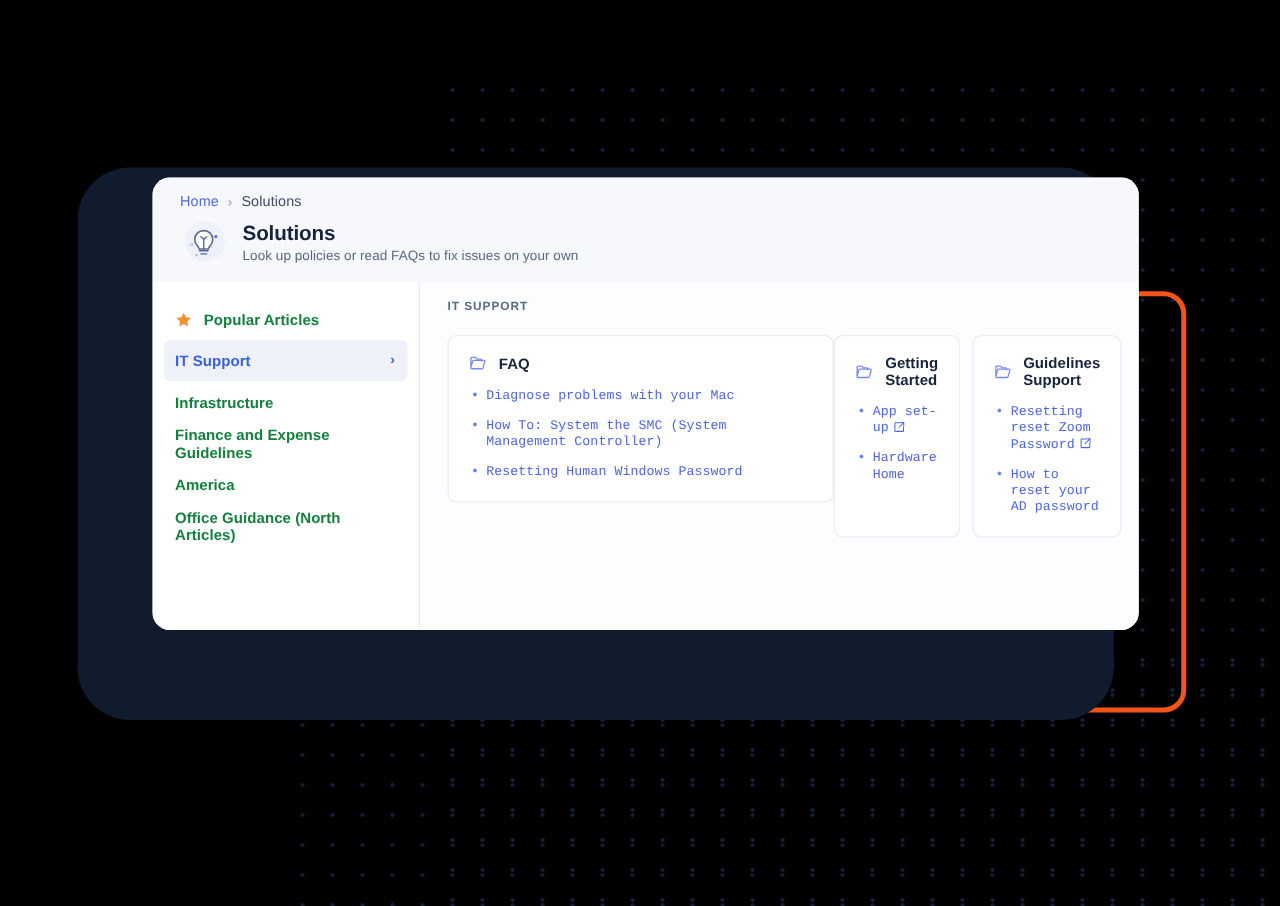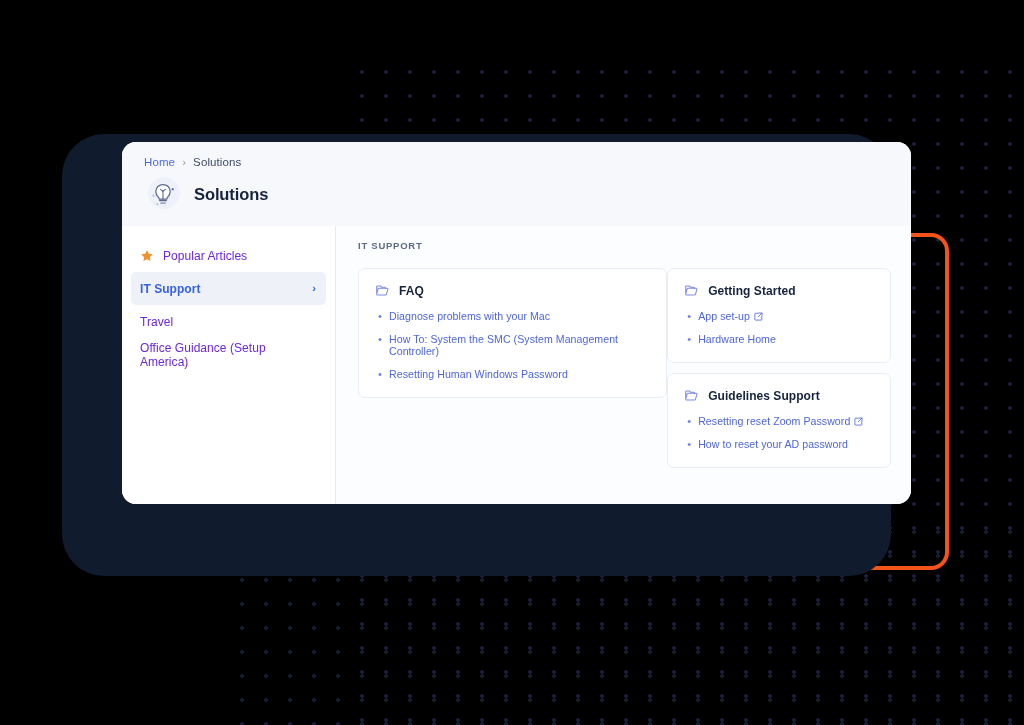--- a/index.html
+++ b/index.html
@@ -152,24 +152,25 @@
     background: #ffffff;
   }
 
   .nav-item {
     display: flex;
     align-items: center;
     height: 33px;
     padding: 0 10px 0 9px;
     border-radius: 5px;
     font-size: 12px;
-    color: #6d28d9;
+    color: #15803d;
     cursor: pointer;
     margin-bottom: 0px;
     letter-spacing: 0.05px;
+    font-weight: bold;
   }
   .nav-item.active {
     background: #eef1f7;
     color: #3a62e0;
     font-weight: bold;
   }
   .nav-item .nav-label { flex: 1 1 auto; }
 
   .star-icon {
     flex: 0 0 auto;
@@ -203,21 +204,21 @@
   .cards-grid {
     display: flex;
     gap: 0;
     align-items: flex-start;
   }
   .col-left { flex: 1 1 58%; min-width: 0; }
   .col-right {
     flex: 1 1 42%;
     min-width: 0;
     display: flex;
-    flex-direction: column;
+    flex-direction: row;
     gap: 10px;
   }
 
   .card {
     background: #ffffff;
     border: 1px solid #e9edf4;
     border-radius: 7px;
     padding: 14px 16px 15px 16px;
   }
 
@@ -248,20 +249,21 @@
     width: 14px;
     color: #6b7fe8;
     font-size: 11px;
     line-height: 1;
     padding-left: 3px;
   }
   .link-text {
     color: #4f66d8;
     cursor: pointer;
     letter-spacing: 0.05px;
+    font-family: Liberation Mono, monospace;
   }
   .ext-icon {
     display: inline-block;
     width: 9px; height: 9px;
     margin-left: 4px;
     position: relative;
     top: 1px;
   }
 </style>
 </head>
@@ -294,42 +296,49 @@
           <path d="M16.6 14.4l2.4 1.9 2.4-1.9" stroke="#5b6a8c" stroke-width="1.1" stroke-linecap="round" stroke-linejoin="round" fill="none"></path>
           <rect x="16.4" y="25.2" width="5.2" height="0" fill="none"></rect>
           <rect x="27.6" y="13.2" width="2.1" height="2.1" rx="0.4" fill="#4f66d8"></rect>
           <rect x="8.2" y="19.4" width="2.6" height="2.6" rx="0.5" fill="#c9d2ea" transform="rotate(45 9.5 20.7)"></rect>
           <circle cx="13.2" cy="29.1" r="0.9" fill="#9fb0d8"></circle>
           <circle cx="25.3" cy="22.6" r="0.75" fill="#c9d2ea"></circle>
         </svg>
       </div>
       <div class="header-titles">
         <div class="page-title">Solutions</div>
+        <div class="page-subtitle">Look up policies or read FAQs to fix issues on your own</div>
       </div>
     </div>
   </div>
 
   <div class="app-body">
 
     <nav class="sidebar" id="sidebar">
         <div class="nav-item">
           <span class="star-icon"><svg viewBox="0 0 16 16" width="14" height="14">
               <path d="M8 1.4l2 4.1 4.5.6-3.3 3.2.8 4.5L8 11.7 3.9 13.8l.8-4.5L1.4 6.1l4.5-.6z" fill="#f0922f"></path>
             </svg></span>
           <span class="nav-label">Popular Articles</span>
         </div>
         <div class="nav-item active">
           <span class="nav-label">IT Support</span>
           <span class="chev-right">›</span>
         </div>
         <div class="nav-item">
-          <span class="nav-label">Travel</span>
+          <span class="nav-label">Infrastructure</span>
         </div>
         <div class="nav-item">
-          <span class="nav-label">Office Guidance (Setup America)</span>
+          <span class="nav-label">Finance and Expense Guidelines</span>
+        </div>
+        <div class="nav-item">
+          <span class="nav-label">America</span>
+        </div>
+        <div class="nav-item">
+          <span class="nav-label">Office Guidance (North Articles)</span>
         </div>
       </nav>
 
     <main class="content">
       <div class="section-label">IT SUPPORT</div>
 
       <div class="cards-grid">
         <div class="col-left" id="col-left">
             <div class="card">
               <div class="card-head">

